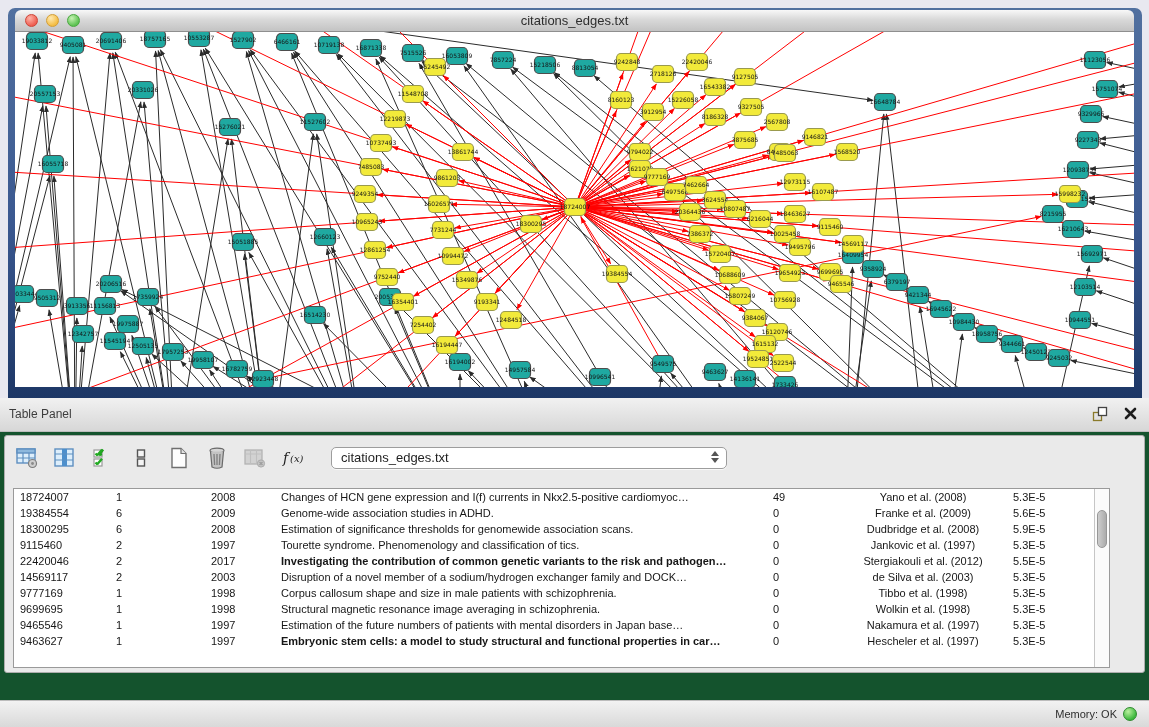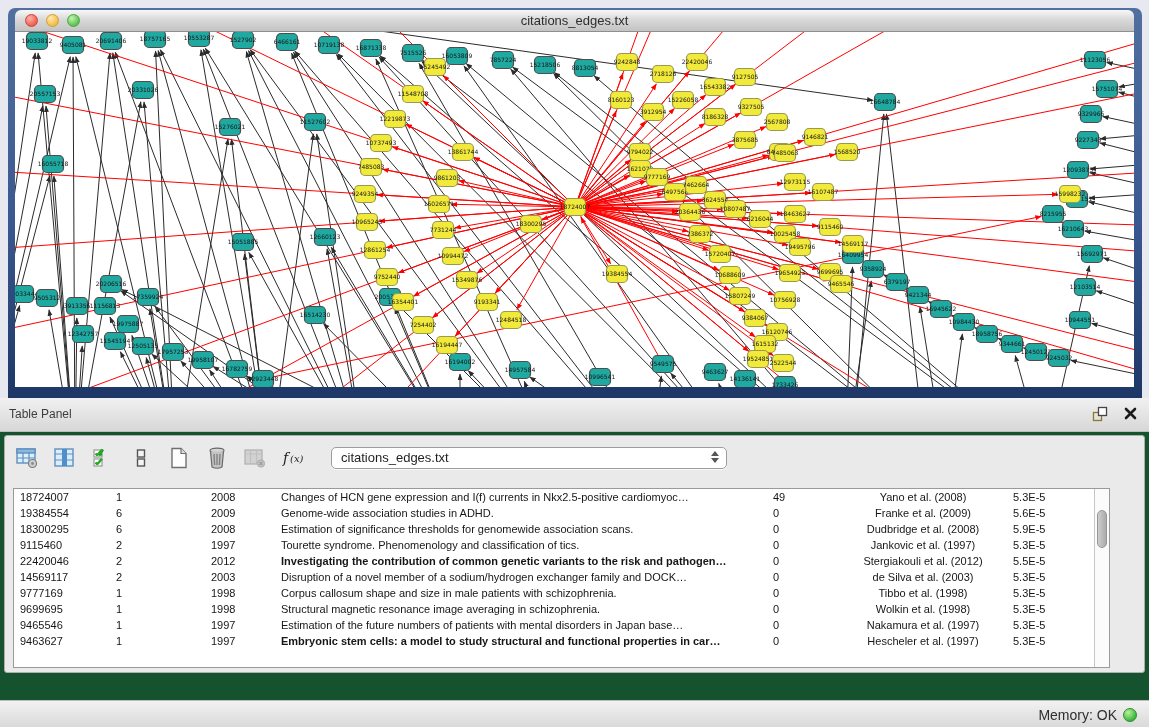--- a/index.html
+++ b/index.html
@@ -70,21 +70,21 @@
     background:#fff; box-shadow:0 1px 1px rgba(0,0,0,.15); }
   .tabbar .tab { font-size:12px; padding:0 16px; line-height:21px; color:#222;
     background:linear-gradient(180deg,#ffffff,#f0f0f0); border-right:1px solid #b5b5b5; cursor:default; }
   .tabbar .tab:last-child { border-right:none; }
   .tabbar .tab.sel { background:linear-gradient(180deg,#8d8d8d,#6e6e6e); color:#f2f2f2; }
 
   
   .statusbar { position:absolute; left:0; bottom:0; width:1149px; height:27px;
     background:linear-gradient(180deg,#f2f2f2,#d9d9d9); border-top:1px solid #bcbcbc; }
   .memory { position:absolute; right:12px; top:6px; display:flex; align-items:center; gap:6px; }
-  .memory span { font-size:14px; color:#2e2e2e; }
+  .memory span { font-size:11px; color:#2e2e2e; }
   .memdot { width:14px; height:14px; border-radius:50%;
     background:radial-gradient(circle at 35% 30%, #b9f09e, #3db83d 70%); border:1px solid #2d8b2d; }
 </style>
 </head>
 <body>
 
 <div class="net-window">
   <div class="titlebar">
     <div class="lights">
       <span class="light red"></span>
@@ -985,21 +985,21 @@
               <div class="td" style="width: 95px; flex: 0 0 95px;">2</div>
               <div class="td" style="width: 70px; flex: 0 0 70px;">1997</div>
               <div class="td" style="width: 492px; flex: 0 0 492px;">Tourette syndrome. Phenomenology and classification of tics.</div>
               <div class="td" style="width: 72px; flex: 0 0 72px;">0</div>
               <div class="td center" style="width: 168px; flex: 0 0 168px;">Jankovic et al. (1997)</div>
               <div class="td" style="width: 88px; flex: 0 0 88px;">5.3E-5</div>
             </div>
             <div class="trow">
               <div class="td" style="width: 96px; flex: 0 0 96px;">22420046</div>
               <div class="td" style="width: 95px; flex: 0 0 95px;">2</div>
-              <div class="td" style="width: 70px; flex: 0 0 70px;">2012</div>
+              <div class="td" style="width: 70px; flex: 0 0 70px;">2017</div>
               <div class="td" style="width: 492px; flex: 0 0 492px; font-weight: bold;">Investigating the contribution of common genetic variants to the risk and pathogen…</div>
               <div class="td" style="width: 72px; flex: 0 0 72px;">0</div>
               <div class="td center" style="width: 168px; flex: 0 0 168px;">Stergiakouli et al. (2012)</div>
               <div class="td" style="width: 88px; flex: 0 0 88px;">5.5E-5</div>
             </div>
             <div class="trow">
               <div class="td" style="width: 96px; flex: 0 0 96px;">14569117</div>
               <div class="td" style="width: 95px; flex: 0 0 95px;">2</div>
               <div class="td" style="width: 70px; flex: 0 0 70px;">2003</div>
               <div class="td" style="width: 492px; flex: 0 0 492px;">Disruption of a novel member of a sodium/hydrogen exchanger family and DOCK…</div>

